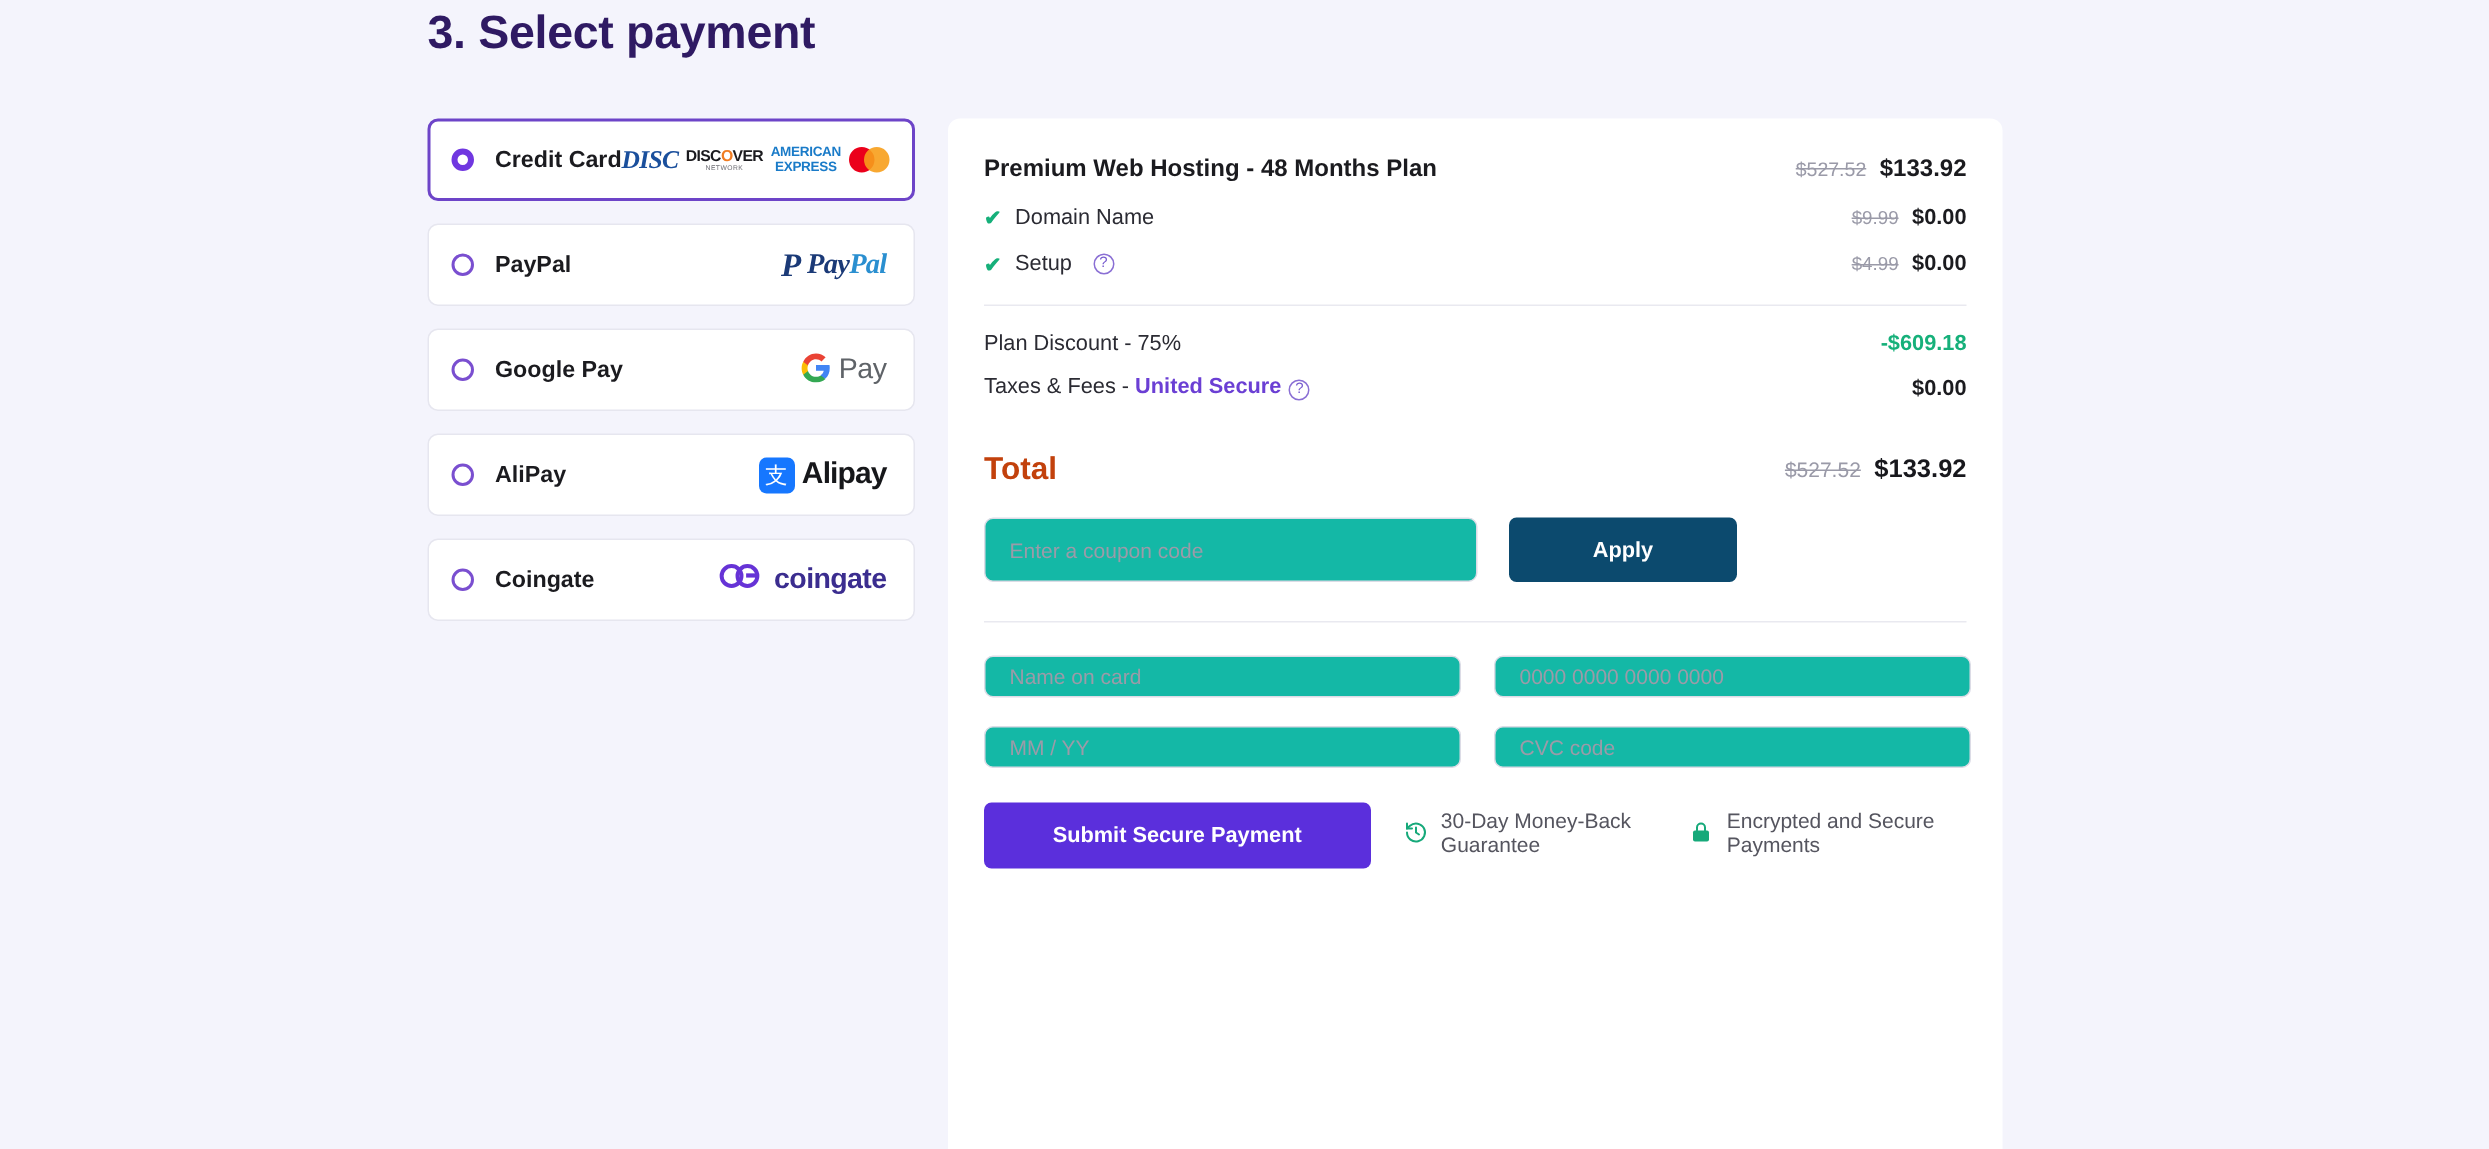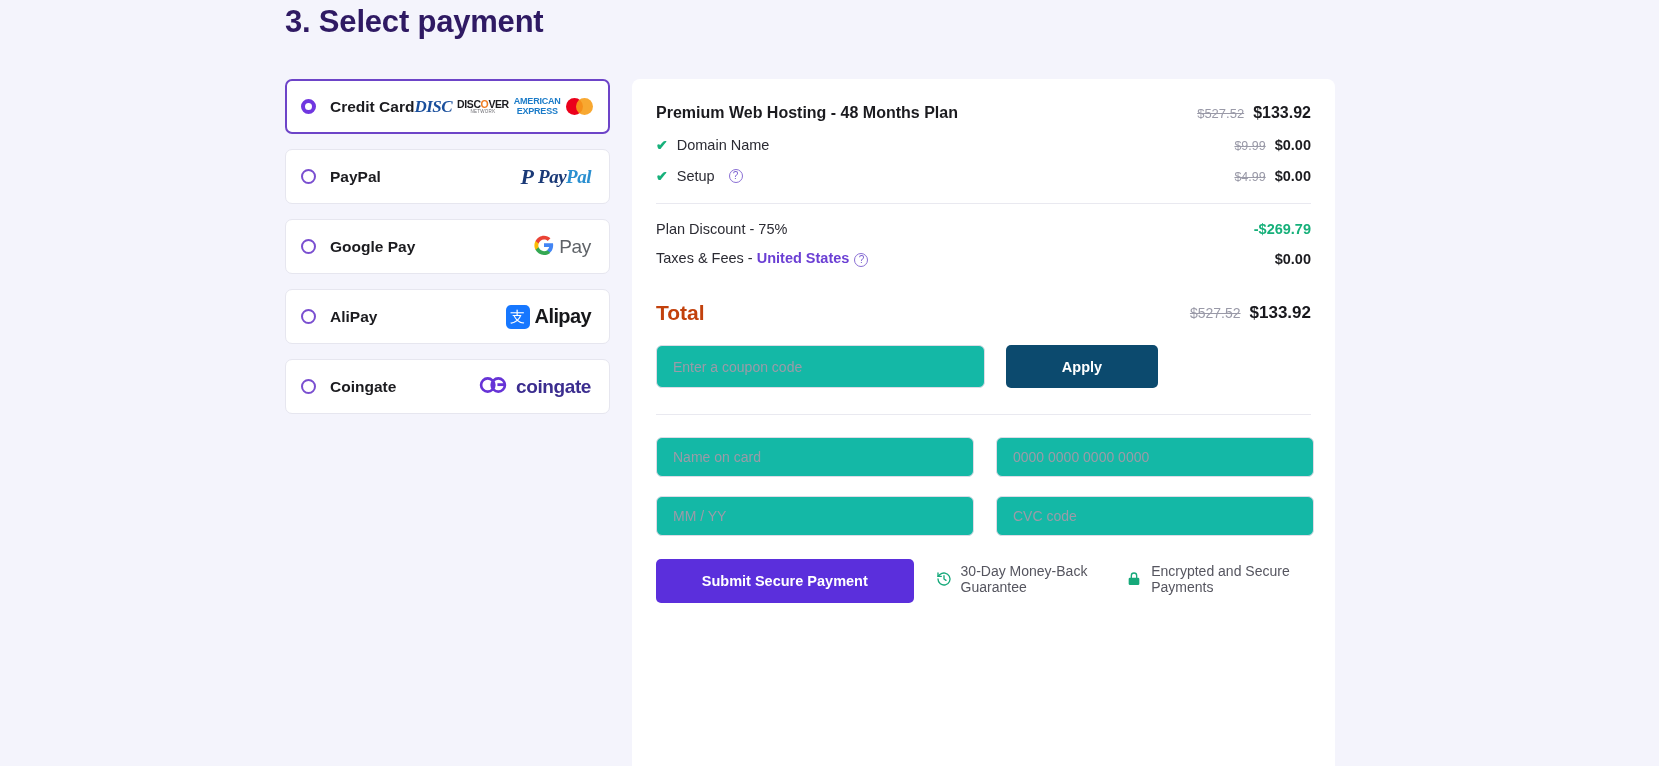--- a/index.html
+++ b/index.html
@@ -201,21 +201,21 @@
   }
 
   .divider2 { height: 1px; background: #e9e9f0; margin-top: 26px; }
 
   .card-grid {
     margin-top: 22px;
     display: grid;
     grid-template-columns: 318px 318px;
     gap: 19px 22px;
   }
-  .card-grid .inp { width: 100%; height: 40px; }
+  .card-grid .inp { width: 100%; height: 28px; }
 
   .pay-actions { display: flex; align-items: flex-start; gap: 22px; margin-top: 23px; }
   .submit-btn {
     width: 318px; height: 44px; border: none; border-radius: 5px;
     background: #5b2fdc; color: #fff; font-size: 14.5px; font-weight: bold;
     cursor: pointer; font-family: "Liberation Sans", sans-serif;
   }
   .trust { display: flex; flex-direction: row; gap: 12px; padding-top: 4px; }
   .trust-item { display: flex; align-items: center; gap: 9px; }
   .trust-text { font-size: 14px; color: #55555f; }
@@ -338,25 +338,25 @@
       <span class="feature-price">
         <span class="feature-old">$4.99</span>
         <span class="feature-new">$0.00</span>
       </span>
     </div>
 
     <div class="divider"></div>
 
     <div class="row disc-row">
       <span class="disc-label">Plan Discount - 75%</span>
-      <span class="disc-value">-$269.79</span>
+      <span class="disc-value">-$609.18</span>
     </div>
 
     <div class="row tax-row">
-      <span class="disc-label"><span>Taxes &amp; Fees - </span><span class="country">United States</span><span class="qmark">?</span></span>
+      <span class="disc-label"><span>Taxes &amp; Fees - </span><span class="country">United Secure</span><span class="qmark">?</span></span>
       <span class="tax-value">$0.00</span>
     </div>
 
     <div class="row total-row">
       <span class="total-label">Total</span>
       <span class="price-pair">
         <span class="total-old">$527.52</span>
         <span class="total-new">$133.92</span>
       </span>
     </div>

